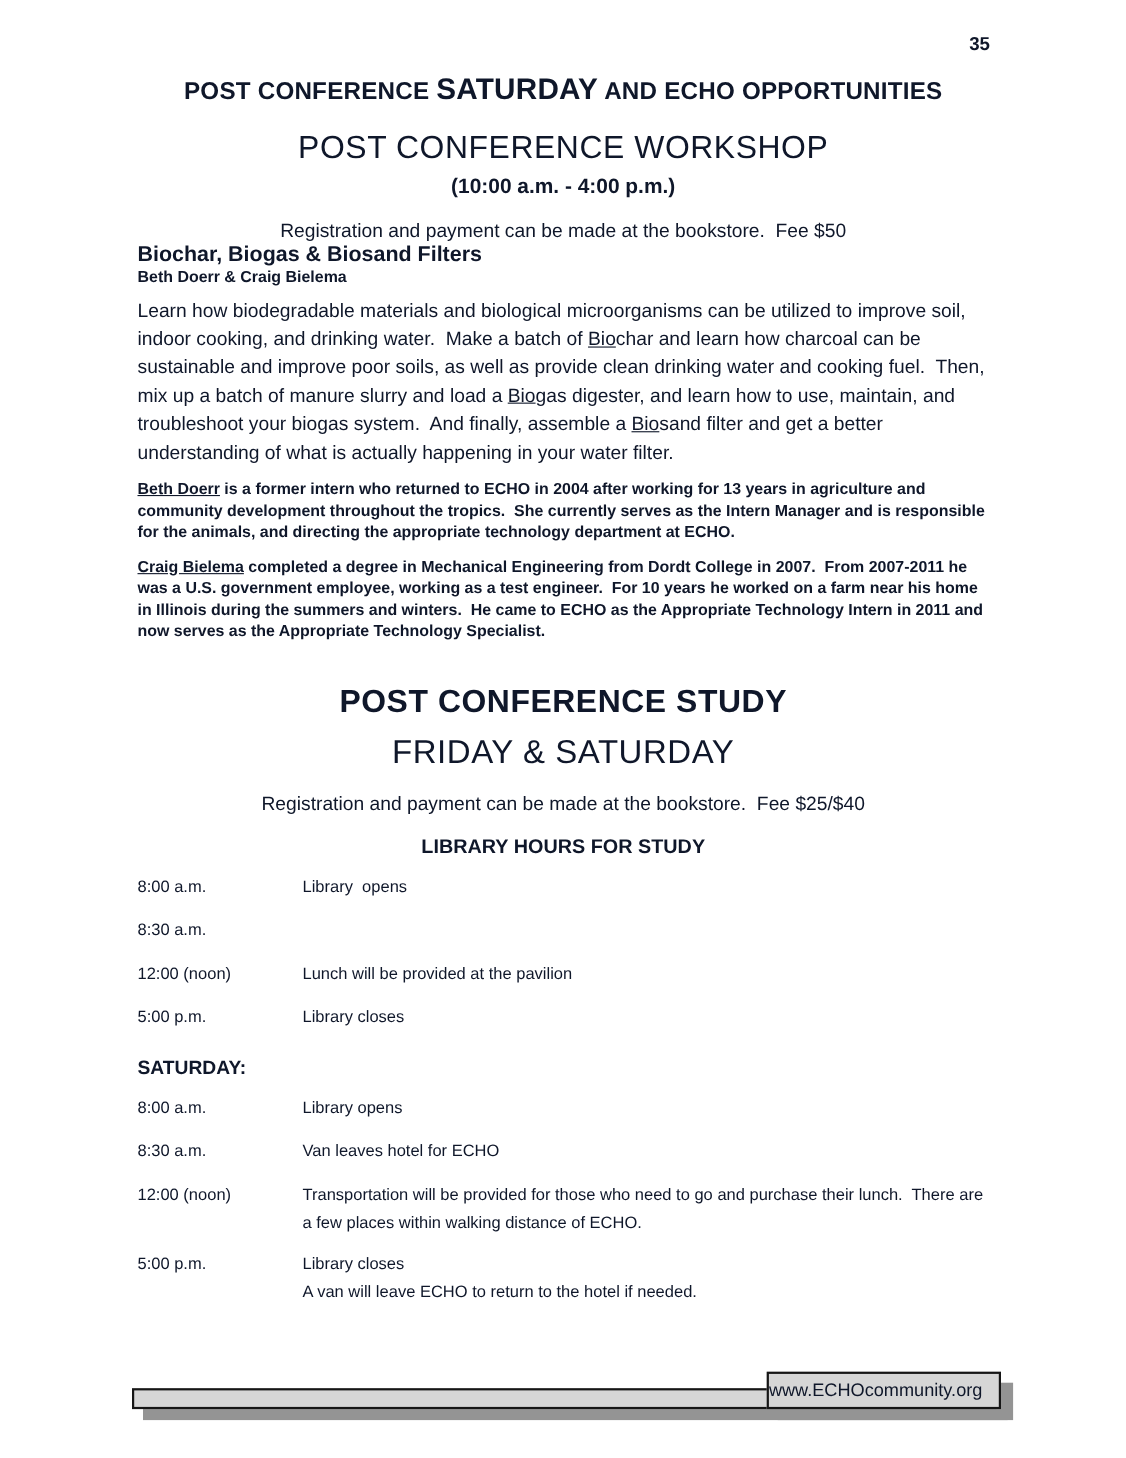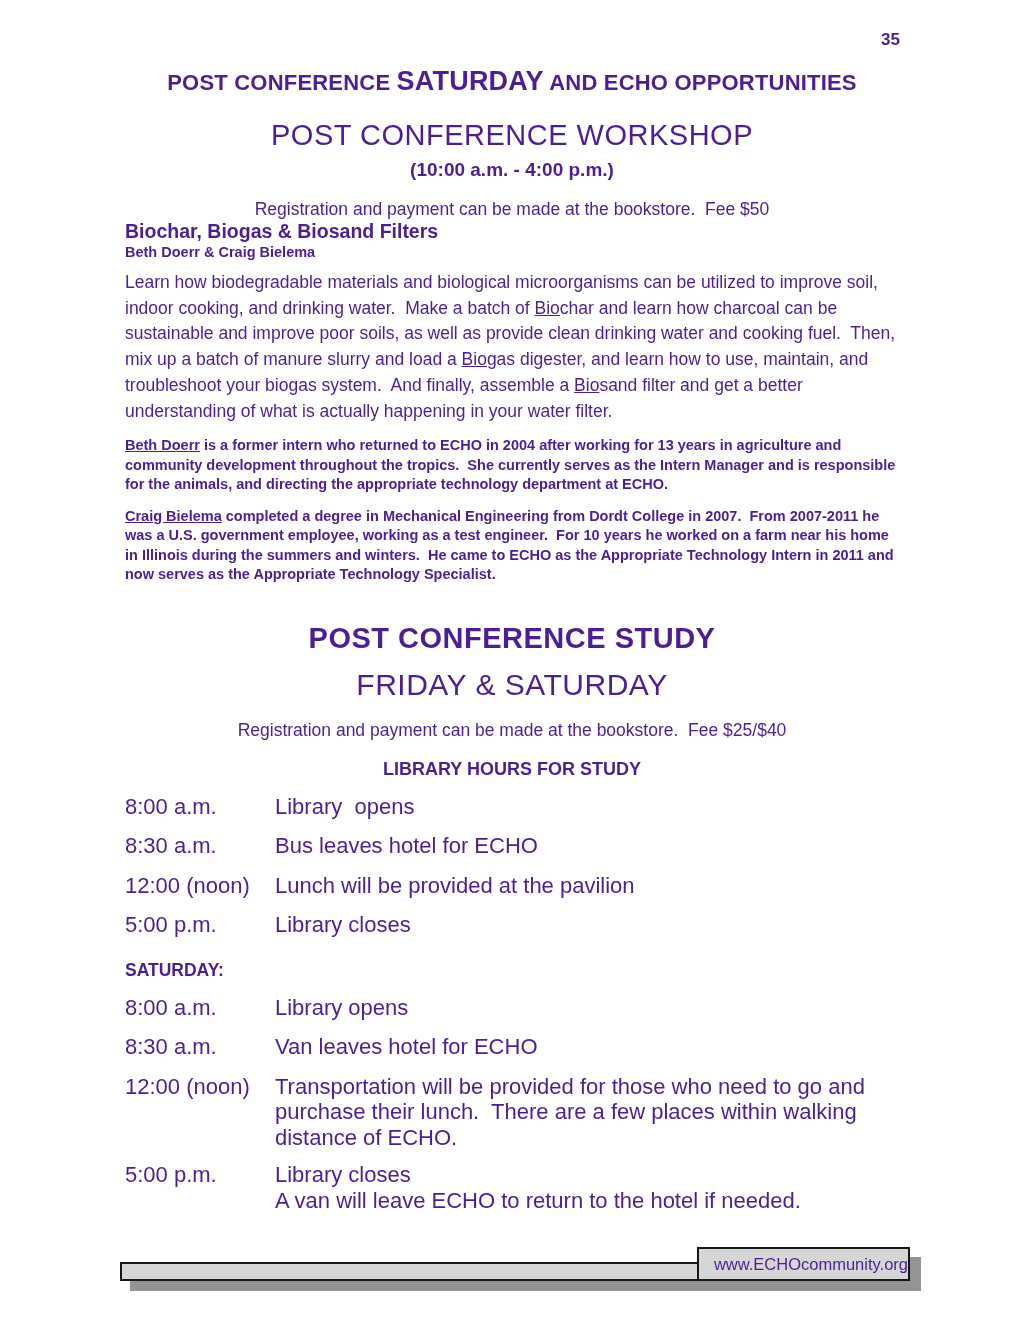--- a/index.html
+++ b/index.html
@@ -1,20 +1,20 @@
 <!DOCTYPE html>
 <html><head>
 <meta charset="utf-8">
 <style>
   html,body { margin:0; padding:0; background:#ffffff; }
   .page {
     position:relative;
     width:1024px; height:1325px;
     background:#ffffff;
-    color:#4c1d95;
+    color:#0f172a;
     font-family:"Liberation Sans", sans-serif;
     overflow:hidden;
   }
   .pagenum {
     position:absolute; top:30px; right:124px;
     font-size:17px; font-weight:bold;
   }
   .main-header {
     padding-top:66px;
     text-align:center;
@@ -89,21 +89,21 @@
     margin-top:18px;
   }
   .day-label {
     font-size:17.5px;
     font-weight:bold;
     margin-top:15px;
   }
   .sched-row {
     display:flex;
     margin-top:14px;
-    font-size:22px;
+    font-size:15px;
     line-height:25.5px;
   }
   .sched-time { width:150px; flex:0 0 150px; }
   .sched-desc { flex:1; white-space:pre-wrap; }
 
   
   .footer-shadow-bar {
     position:absolute; left:130px; top:1272px;
     width:786px; height:19px; background:#949494;
   }
@@ -115,21 +115,21 @@
     position:absolute; left:120px; top:1262px;
     width:782px; height:15px;
     background:#d6d6d6;
     border:2px solid #161616;
   }
   .footer-tab {
     position:absolute; left:697px; top:1247px;
     width:209px; height:30px;
     background:#d6d6d6;
     border:2px solid #161616;
-    display:flex; align-items:center; justify-content:flex-end;
+    display:flex; align-items:center; justify-content:flex-start;
     font-size:16.5px;
   }
 </style>
 </head>
 <body>
 
 <div class="page">
 
   <div class="pagenum">35</div>
 
@@ -154,21 +154,20 @@
     <div class="reg-line">Registration and payment can be made at the bookstore.  Fee $25/$40</div>
     <div class="library-hours">LIBRARY HOURS FOR STUDY</div>
 
 
     <div class="sched-row">
       <div class="sched-time">8:00 a.m.</div>
       <div class="sched-desc">Library  opens</div>
     </div>
     <div class="sched-row">
       <div class="sched-time">8:30 a.m.</div>
-      <div class="sched-desc">Bus leaves hotel for ECHO</div>
     </div>
     <div class="sched-row">
       <div class="sched-time">12:00 (noon)</div>
       <div class="sched-desc">Lunch will be provided at the pavilion</div>
     </div>
     <div class="sched-row">
       <div class="sched-time">5:00 p.m.</div>
       <div class="sched-desc">Library closes</div>
     </div>
 

